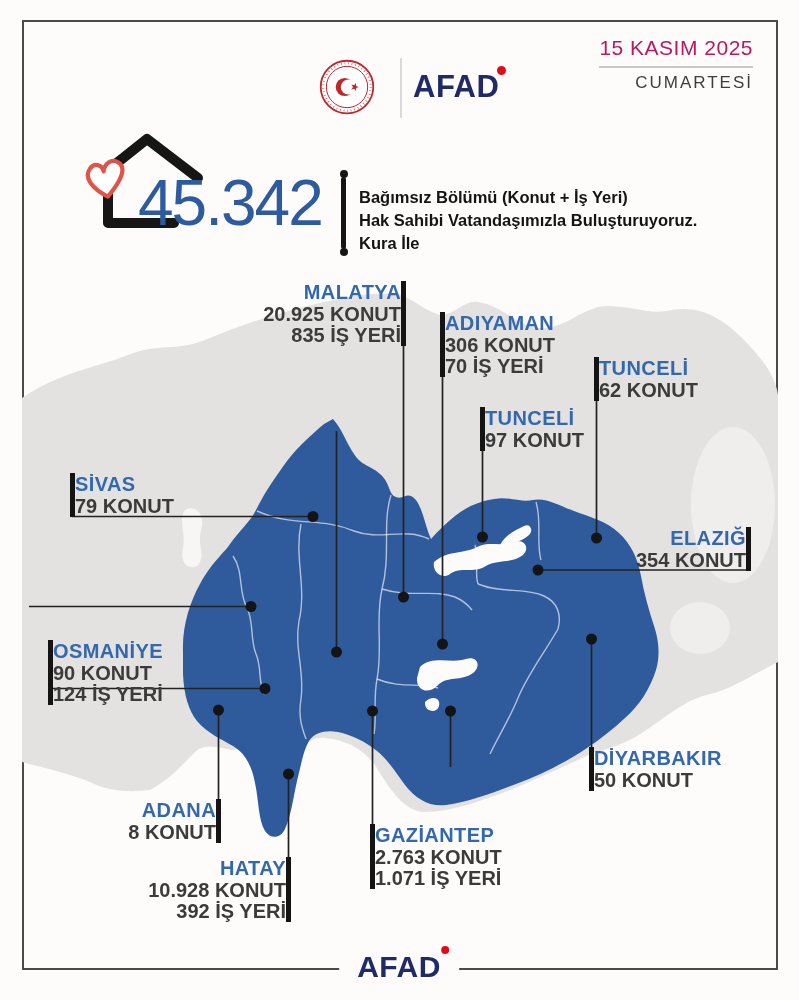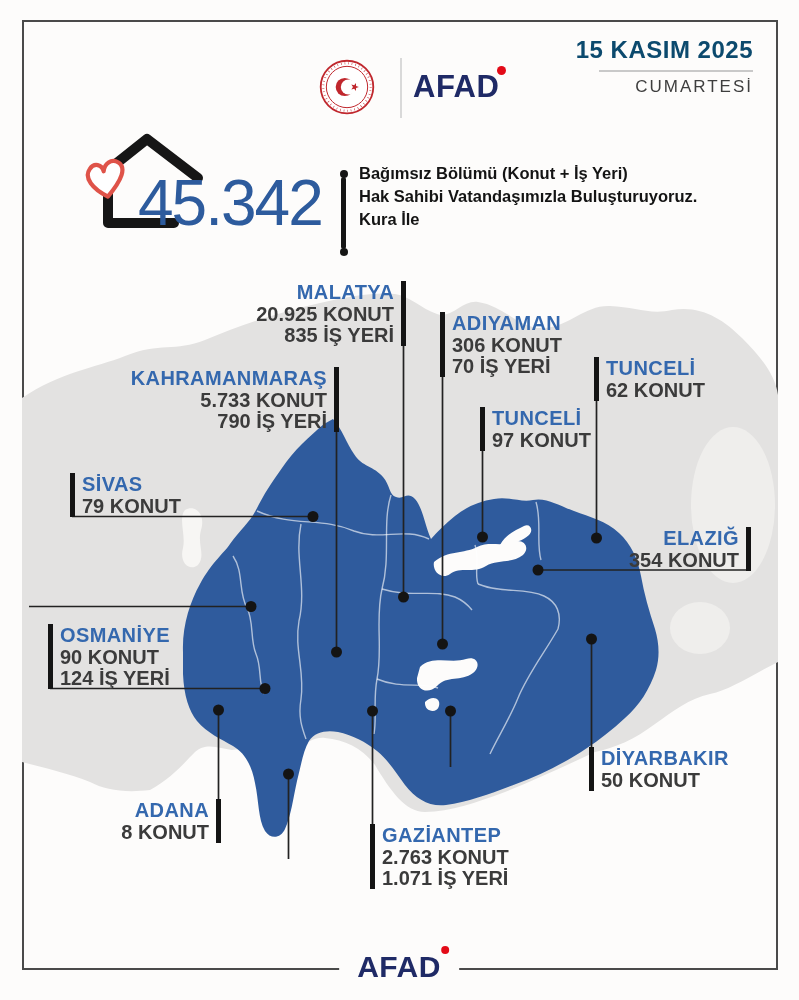--- a/index.html
+++ b/index.html
@@ -8,38 +8,38 @@
   .frame{position:absolute;left:22px;top:20px;width:752px;height:946px;border:2px solid #4a4a4a;z-index:1;}
   .mapsvg{position:absolute;left:0;top:0;z-index:2;pointer-events:none;}
 
   
   .emblem{position:absolute;left:318px;top:58px;z-index:3;}
   .hdr-divider{position:absolute;left:400px;top:58px;width:1.5px;height:60px;background:#d9d9d9;z-index:3;}
   .afad-wrap{position:absolute;left:413px;top:70px;z-index:3;}
   .afad-word{font-size:31px;font-weight:bold;color:#1f2a66;letter-spacing:.5px;line-height:34px;}
   .reddot{position:absolute;right:-7px;top:-4px;width:9px;height:9px;border-radius:50%;background:#e30a17;}
   .date-block{position:absolute;right:46px;top:36px;text-align:right;z-index:3;}
-  .date-main{font-size:24px;font-weight:bold;color:#0c4a6e;letter-spacing:.5px;}
+  .date-main{font-size:21px;font-weight:normal;color:#be185d;letter-spacing:.5px;}
   .date-rule{width:154px;height:1.5px;background:#c9c9c9;margin:6px 0 5px auto;}
   .date-day{font-size:17px;color:#3e3e3e;letter-spacing:2px;}
 
   
   .house{position:absolute;left:84px;top:126px;z-index:3;}
   .hero-number{position:absolute;left:138px;top:168px;font-size:64px;font-weight:normal;color:#2d5b9d;
                letter-spacing:-2px;z-index:3;line-height:70px;}
   .hero-divider{position:absolute;left:341px;top:177px;width:5px;height:72px;background:#151515;border-radius:3px;z-index:3;}
   .hero-divider::before,.hero-divider::after{content:"";position:absolute;left:-1.5px;width:8px;height:8px;
                border-radius:50%;background:#151515;}
   .hero-divider::before{top:-7px;}
   .hero-divider::after{bottom:-7px;}
-  .hero-text{position:absolute;left:359px;top:162px;z-index:3;font-size:16.5px;font-weight:bold;
+  .hero-text{position:absolute;left:359px;top:186px;z-index:3;font-size:16.5px;font-weight:bold;
              color:#141414;line-height:23px;}
 
   
-  .label{position:absolute;display:flex;gap:7px;z-index:4;}
+  .label{position:absolute;display:flex;z-index:4;}
   .label .bar{width:5px;background:#141414;flex:0 0 5px;}
   .label .txt{display:flex;flex-direction:column;}
   .label .name{font-size:20px;font-weight:bold;color:#3468ae;letter-spacing:.4px;line-height:23px;white-space:nowrap;}
   .label .val{font-size:20px;font-weight:bold;color:#3b3b3b;line-height:21px;white-space:nowrap;}
   .label .val:empty{display:none;}
   .label.right .txt{text-align:right;order:0;}
   .label.right .bar{order:1;}
 
   
   .footer-logo{position:absolute;left:399px;top:967px;transform:translate(-50%,-50%);
@@ -186,28 +186,20 @@
   </div>
 
   <div class="label" style="left:594px;top:357px">
     <div class="bar"></div>
     <div class="txt">
         <div class="name">TUNCELİ</div>
       <div class="val">62 KONUT</div>
       </div>
   </div>
 
-  <div class="label right" style="right:460px;top:367px">
-    <div class="txt">
-        <div class="name">KAHRAMANMARAŞ</div>
-      <div class="val">5.733 KONUT</div>
-      <div class="val">790 İŞ YERİ</div>
-      </div>
-    <div class="bar"></div>
-  </div>
 
   <div class="label" style="left:480px;top:407px">
     <div class="bar"></div>
     <div class="txt">
         <div class="name">TUNCELİ</div>
       <div class="val">97 KONUT</div>
       </div>
   </div>
 
   <div class="label" style="left:70px;top:473px">
@@ -220,21 +212,21 @@
 
   <div class="label right" style="right:48px;top:527px">
     <div class="txt">
         <div class="name">ELAZIĞ</div>
       <div class="val">354 KONUT</div>
       </div>
     <div class="bar"></div>
   </div>
 
 
-  <div class="label" style="left:48px;top:624px">
+  <div class="label" style="left:48px;top:640px">
     <div class="bar"></div>
     <div class="txt">
         <div class="name">OSMANİYE</div>
       <div class="val">90 KONUT</div>
       <div class="val">124 İŞ YERİ</div>
       </div>
   </div>
 
   <div class="label" style="left:589px;top:747px">
     <div class="bar"></div>
@@ -255,19 +247,27 @@
 
   <div class="label" style="left:370px;top:824px">
     <div class="bar"></div>
     <div class="txt">
         <div class="name">GAZİANTEP</div>
       <div class="val">2.763 KONUT</div>
       <div class="val">1.071 İŞ YERİ</div>
       </div>
   </div>
 
+  <div class="label right" style="right:508px;top:857px">
+    <div class="txt">
+        <div class="name">HATAY</div>
+      <div class="val">10.928 KONUT</div>
+      <div class="val">392 İŞ YERİ</div>
+      </div>
+    <div class="bar"></div>
+  </div>
 
   <div class="footer-logo">
     <span class="footer-word">AFAD</span>
     <span class="reddot" style="right:10px;top:-2px;width:8px;height:8px;"></span>
   </div>
 
 </div>
 
 </body></html>

